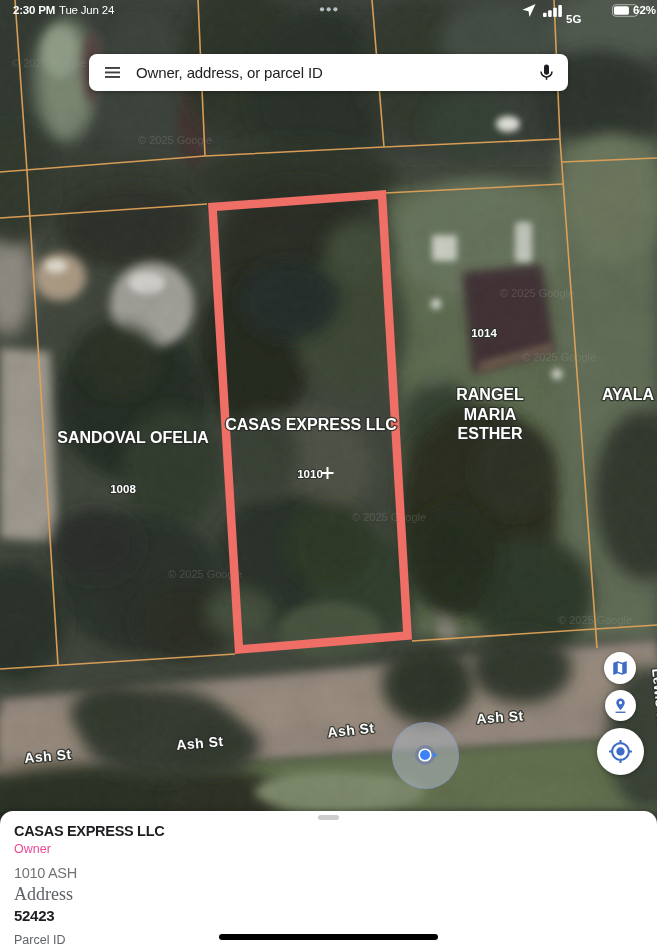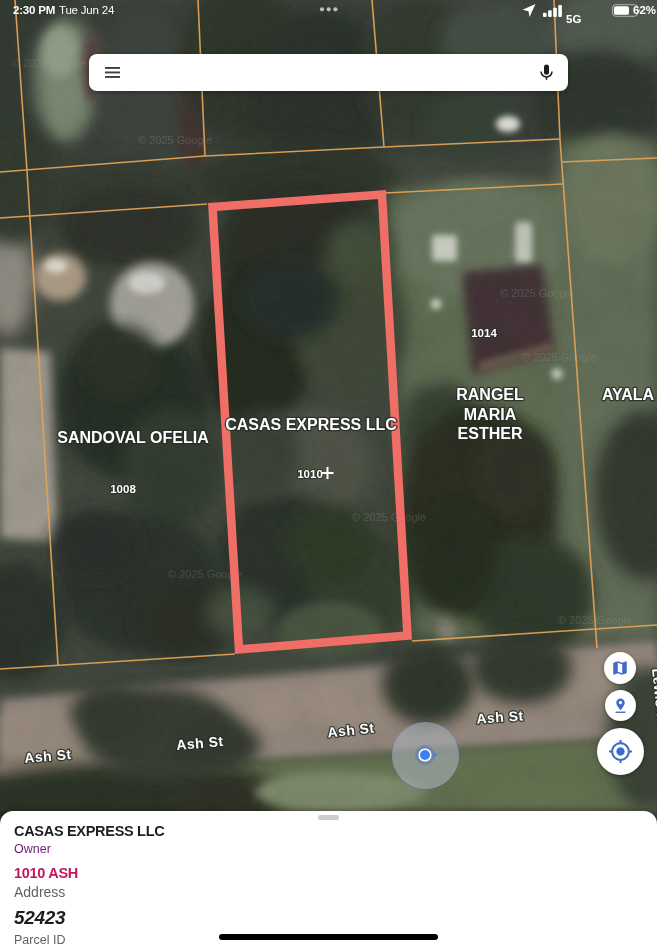--- a/index.html
+++ b/index.html
@@ -281,20 +281,21 @@
 </div>
 
 <div id="searchbar" style="position:absolute;left:89px;top:53.5px;width:479px;height:37px;background:#fff;border-radius:8px;box-shadow:0 1px 5px rgba(0,0,0,.35);">
 
   <svg style="position:absolute;left:15px;top:10px" width="17" height="17" viewBox="0 0 17 17">
     <rect x="1" y="3" width="15" height="1.9" fill="#3c4043"></rect>
       <rect x="1" y="7.5" width="15" height="1.9" fill="#3c4043"></rect>
       <rect x="1" y="12" width="15" height="1.9" fill="#3c4043"></rect>
   </svg>
 
+  <div style="position:absolute;left:47px;top:10px;font-size:15px;letter-spacing:-0.15px;color:#202124;">Owner, address, or parcel ID</div>
 
   <svg style="position:absolute;right:15px;top:10.5px" width="13" height="17" viewBox="0 0 13 17">
     <rect x="4" y="0.5" width="5" height="10.2" rx="2.5" fill="#1b1d20"></rect>
     <path d="M1,7.5 a5.5,5.5 0 0 0 11,0" fill="none" stroke="#1b1d20" stroke-width="1.5"></path>
     <line x1="6.5" y1="13" x2="6.5" y2="15.8" stroke="#1b1d20" stroke-width="1.5"></line>
   </svg>
 </div>
 
 <div id="buttons">
 
@@ -326,24 +327,24 @@
       </svg>
   </div>
 </div>
 
 <div id="panel" style="position:absolute;left:0;top:811px;width:657px;height:135px;background:#fff;border-radius:13px 13px 0 0;box-shadow:0 -1px 6px rgba(0,0,0,.25);">
 
   <div style="position:absolute;left:318px;top:4px;width:21px;height:4.5px;border-radius:3px;background:#cdcdcd;"></div>
 
   <div style="position:absolute;left:14px;top:12px;font-size:14.5px;font-weight:bold;letter-spacing:-0.3px;color:#1c1e21;">CASAS EXPRESS LLC</div>
 
-  <div style="position:absolute;left:14px;top:31px;font-size:12.5px;color:#701a75;">Owner</div>
-
-  <div style="position:absolute;left:14px;top:54px;font-size:14.5px;font-weight:bold;letter-spacing:-0.3px;color:#be185d;">1010 ASH</div>
-
-  <div style="position:absolute;left:14px;top:73px;font-size:14px;color:#5f6368;">Address</div>
-
-  <div style="position:absolute;left:14px;top:96px;font-size:19px;font-weight:bold;letter-spacing:-0.3px;color:#1c1e21;font-style:italic;">52423</div>
+  <div style="position:absolute;left:14px;top:31px;font-size:12.5px;color:#ec4899;">Owner</div>
+
+  <div style="position:absolute;left:14px;top:54px;font-size:14.5px;font-weight:normal;letter-spacing:-0.3px;color:#737373;">1010 ASH</div>
+
+  <div style="position:absolute;left:14px;top:73px;font-size:18px;color:#5f6368;font-family:Liberation Serif, serif;">Address</div>
+
+  <div style="position:absolute;left:14px;top:96px;font-size:15px;font-weight:bold;letter-spacing:-0.3px;color:#1c1e21;">52423</div>
 
   <div style="position:absolute;left:14px;top:122px;font-size:12.5px;color:#5f6368;">Parcel ID</div>
 
   <div style="position:absolute;left:219px;top:123px;width:219px;height:5.5px;border-radius:3px;background:#000;"></div>
 </div>
 
 </body></html>

